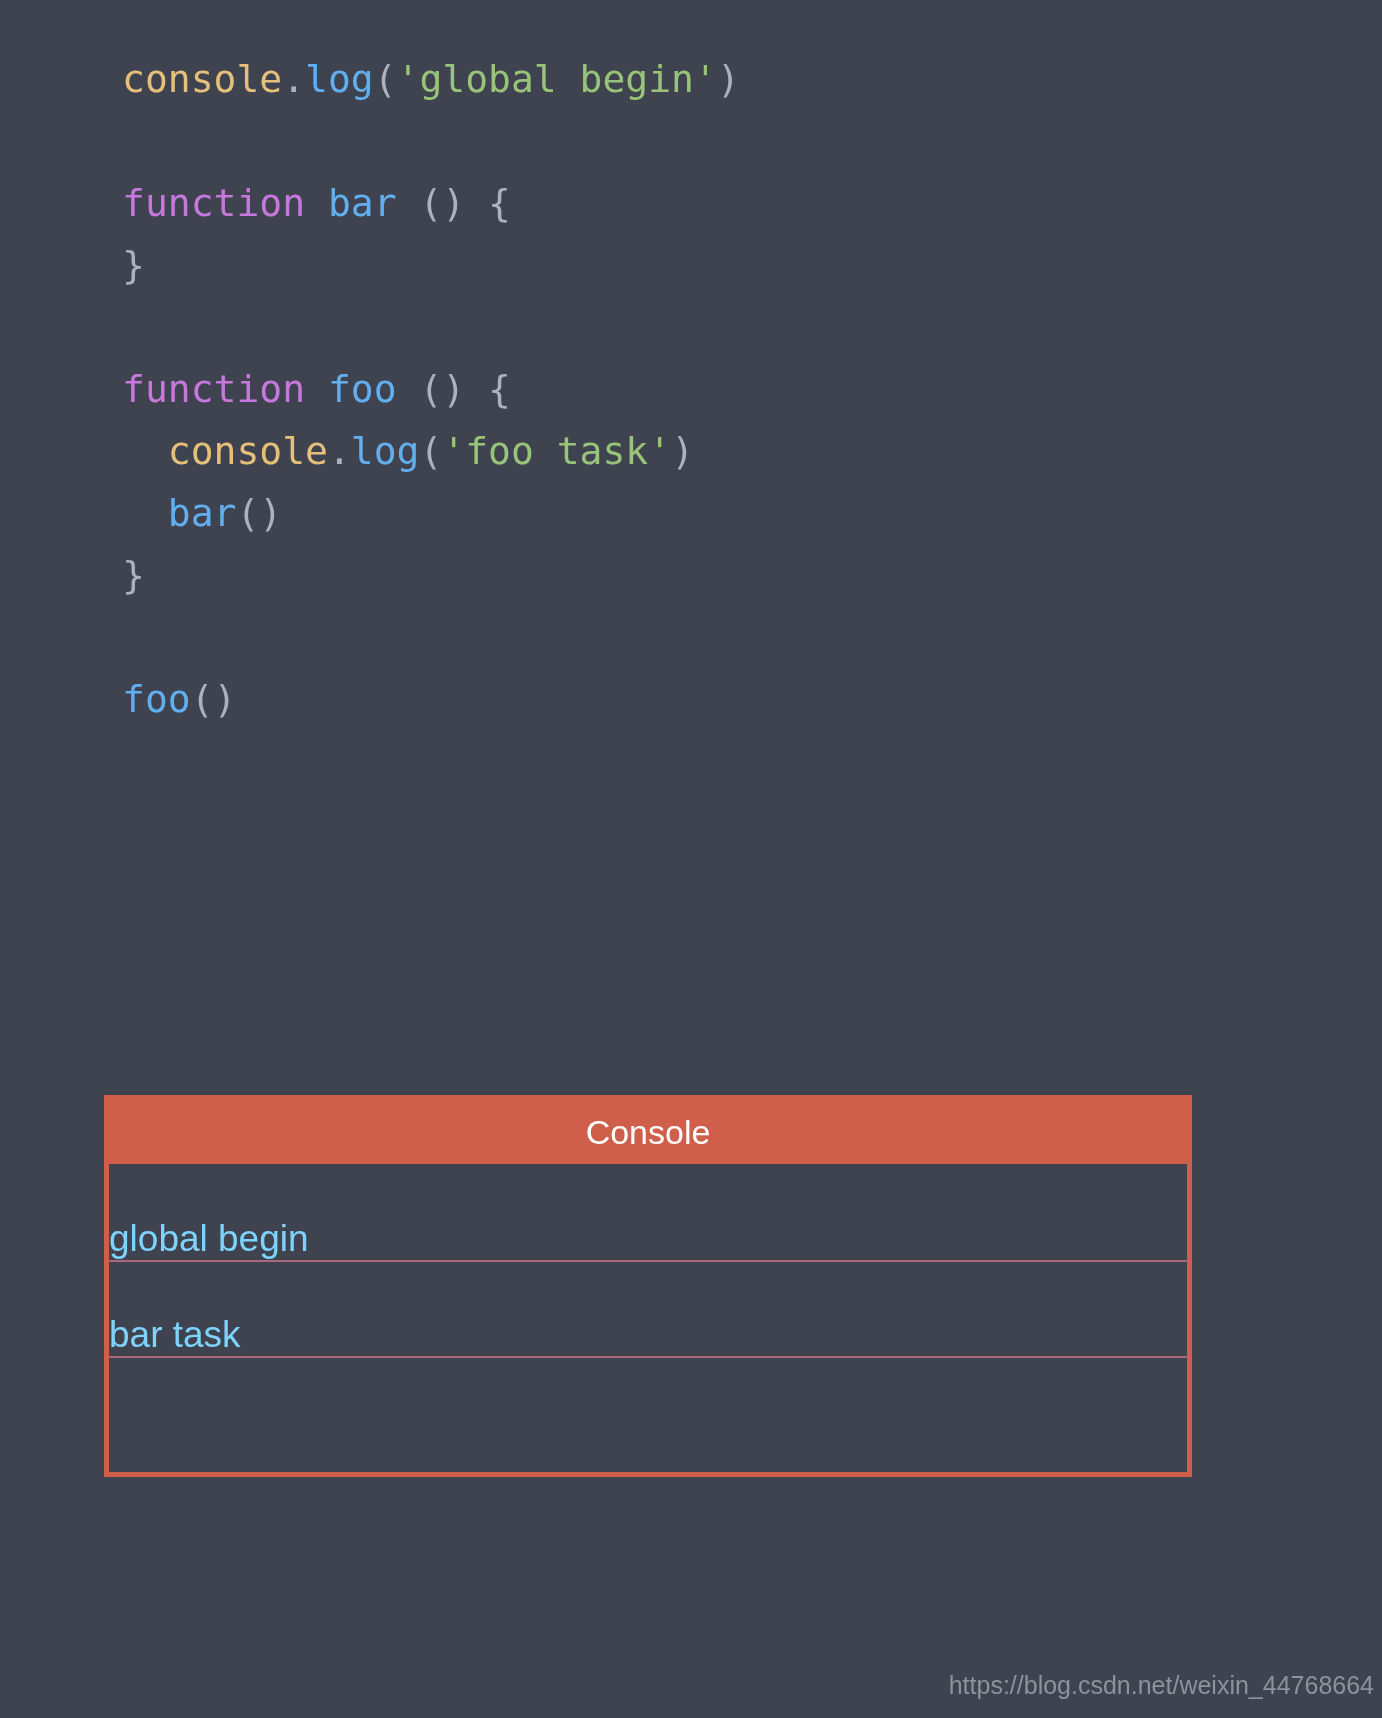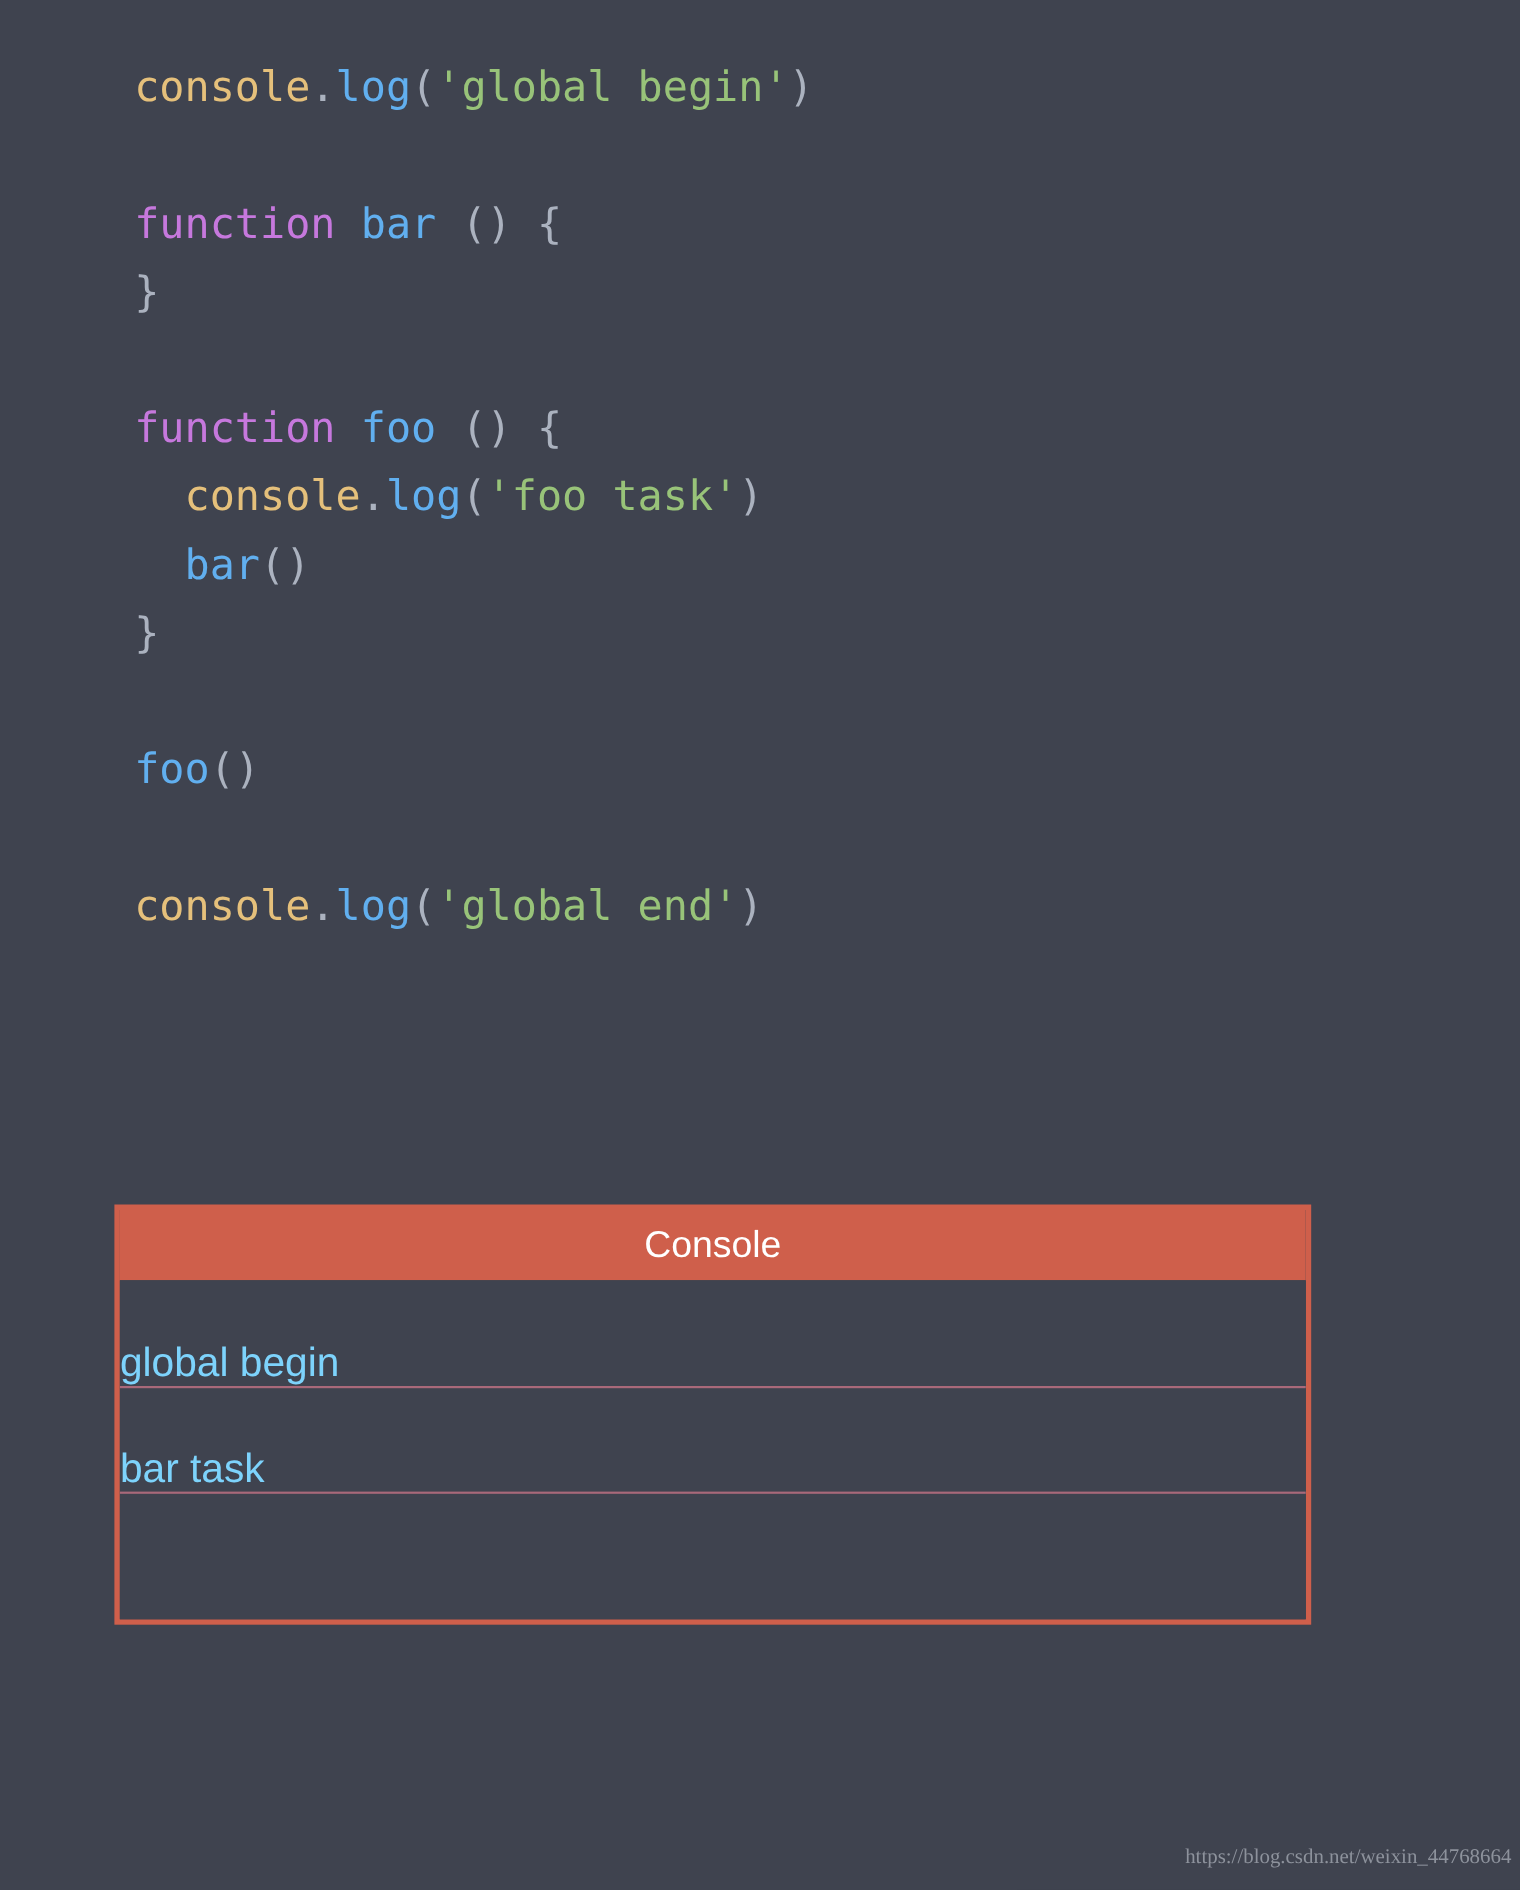--- a/index.html
+++ b/index.html
@@ -78,44 +78,43 @@
     background: #3f434f;
   }
   .console-row.first { border-top: none; }
   .console-row.empty { height: 116px; }
 
   
   .watermark {
     position: absolute;
     right: 8px;
     bottom: 18px;
-    font-size: 19px;
+    font-size: 25px;
     color: #8d929c;
-    font-family: Liberation Serif, serif;
+    font-family: Liberation Sans, sans-serif;
     white-space: nowrap;
   }
 </style>
 </head>
 <body>
 
 <div class="code-pane">
   <div id="code-lines">
       <div class="code-line"><span class="tok-obj">console</span><span class="tok-punc">.</span><span class="tok-fn">log</span><span class="tok-punc">(</span><span class="tok-str">'global begin'</span><span class="tok-punc">)</span></div>
       <div class="code-line blank"></div>
       <div class="code-line"><span class="tok-kw">function</span><span class="tok-punc"> </span><span class="tok-fn">bar</span><span class="tok-punc"> () {</span></div>
       <div class="code-line"><span class="tok-punc">}</span></div>
       <div class="code-line blank"></div>
       <div class="code-line"><span class="tok-kw">function</span><span class="tok-punc"> </span><span class="tok-fn">foo</span><span class="tok-punc"> () {</span></div>
       <div class="code-line"><span class="tok-punc">  </span><span class="tok-obj">console</span><span class="tok-punc">.</span><span class="tok-fn">log</span><span class="tok-punc">(</span><span class="tok-str">'foo task'</span><span class="tok-punc">)</span></div>
       <div class="code-line"><span class="tok-punc">  </span><span class="tok-fn">bar</span><span class="tok-punc">()</span></div>
       <div class="code-line"><span class="tok-punc">}</span></div>
       <div class="code-line blank"></div>
       <div class="code-line"><span class="tok-fn">foo</span><span class="tok-punc">()</span></div>
       <div class="code-line blank"></div>
-      <div class="code-line"><span class="tok-obj">console</span><span class="tok-punc">.</span><span class="tok-fn">log</span><span class="tok-punc">(</span><span class="tok-str">'global end'</span><span class="tok-punc">)</span></div>
     </div>
 </div>
 
 <div class="console-panel">
   <div class="console-header">Console</div>
   <div class="console-body" id="console-rows">
       <div class="console-row first">
         <span>global begin</span>
       </div>
       <div class="console-row">

